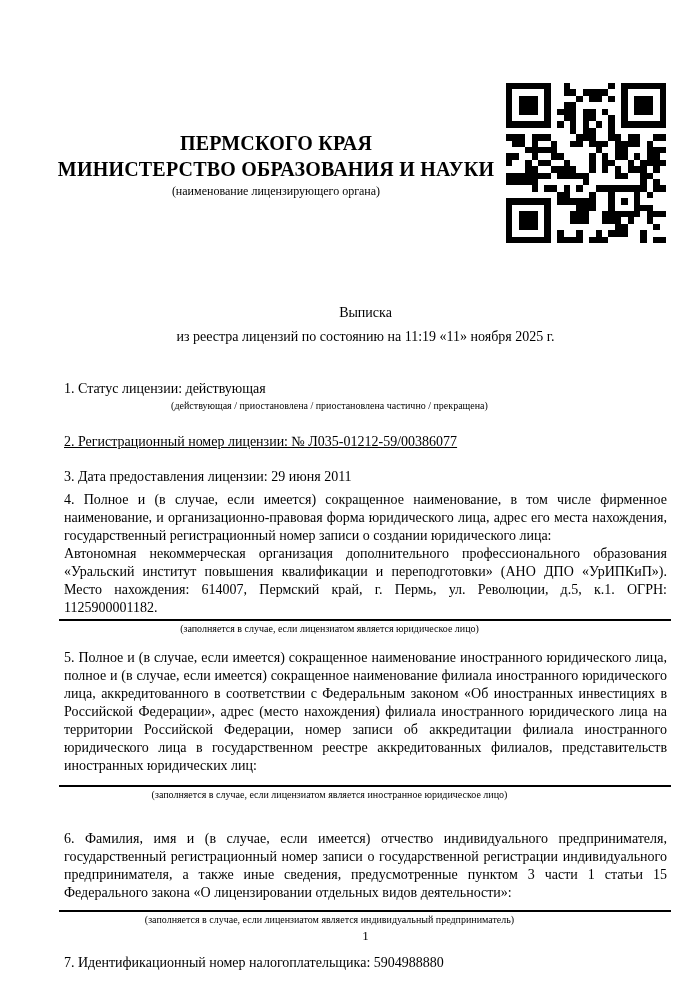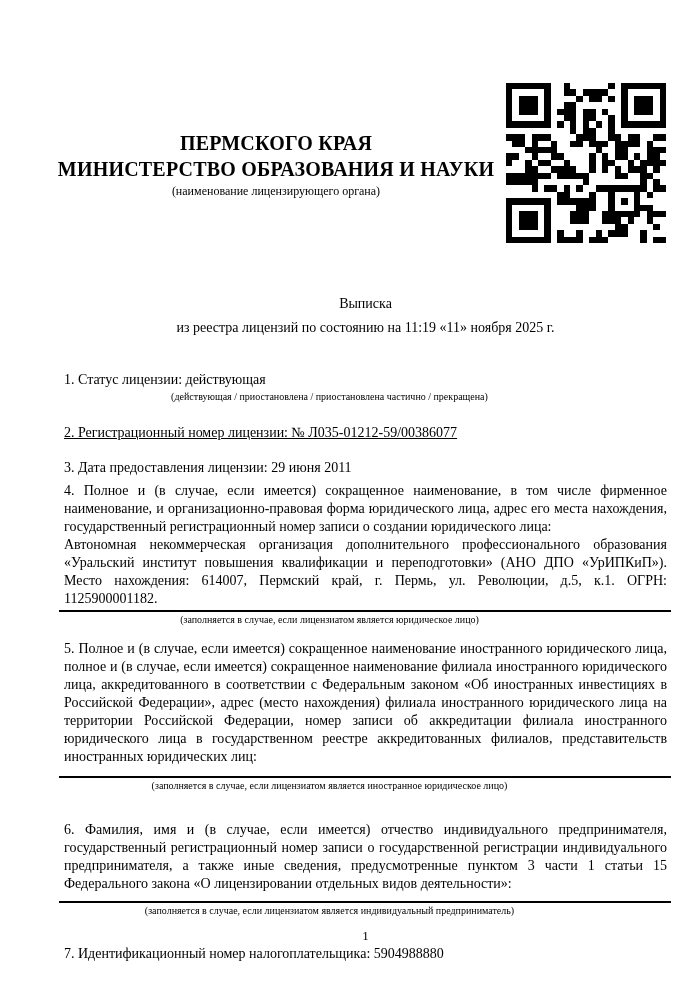--- a/index.html
+++ b/index.html
@@ -7,21 +7,21 @@
     position:relative;width:700px;height:989px;background:#ffffff;
     font-family:"Liberation Serif", serif;color:#000;overflow:hidden;
   }
   
   .qr{position:absolute;top:83px;left:506px;width:160px;height:160px;}
   
   .ministry{position:absolute;top:130px;left:40px;width:472px;text-align:center;}
   .ministry-line{font-weight:bold;font-size:20px;line-height:26px;letter-spacing:0.2px;white-space:nowrap;}
   .ministry-caption{font-size:12px;line-height:13px;margin-top:3px;text-align:center;}
   
-  .content{position:absolute;left:64px;top:295px;width:603px;font-size:14px;line-height:18px;}
+  .content{position:absolute;left:64px;top:304px;width:603px;font-size:14px;line-height:18px;}
   .doc-title{text-align:center;margin:0;}
   .doc-subtitle{text-align:center;margin:6px;}
   p{margin:0;}
   .item{margin:0;}
   .para{margin:0;text-align:justify;}
   .caption{font-size:10px;line-height:13px;text-align:center;margin:1px 0 0 0;}
   .caption.shifted{margin-right:72px;}
   .rule{border-top:2px solid #000;margin-top:2px;margin-left:-5px;width:calc(100% + 9px);height:0;}
   .gap8{height:8px;}
   .gap6{height:6px;}

